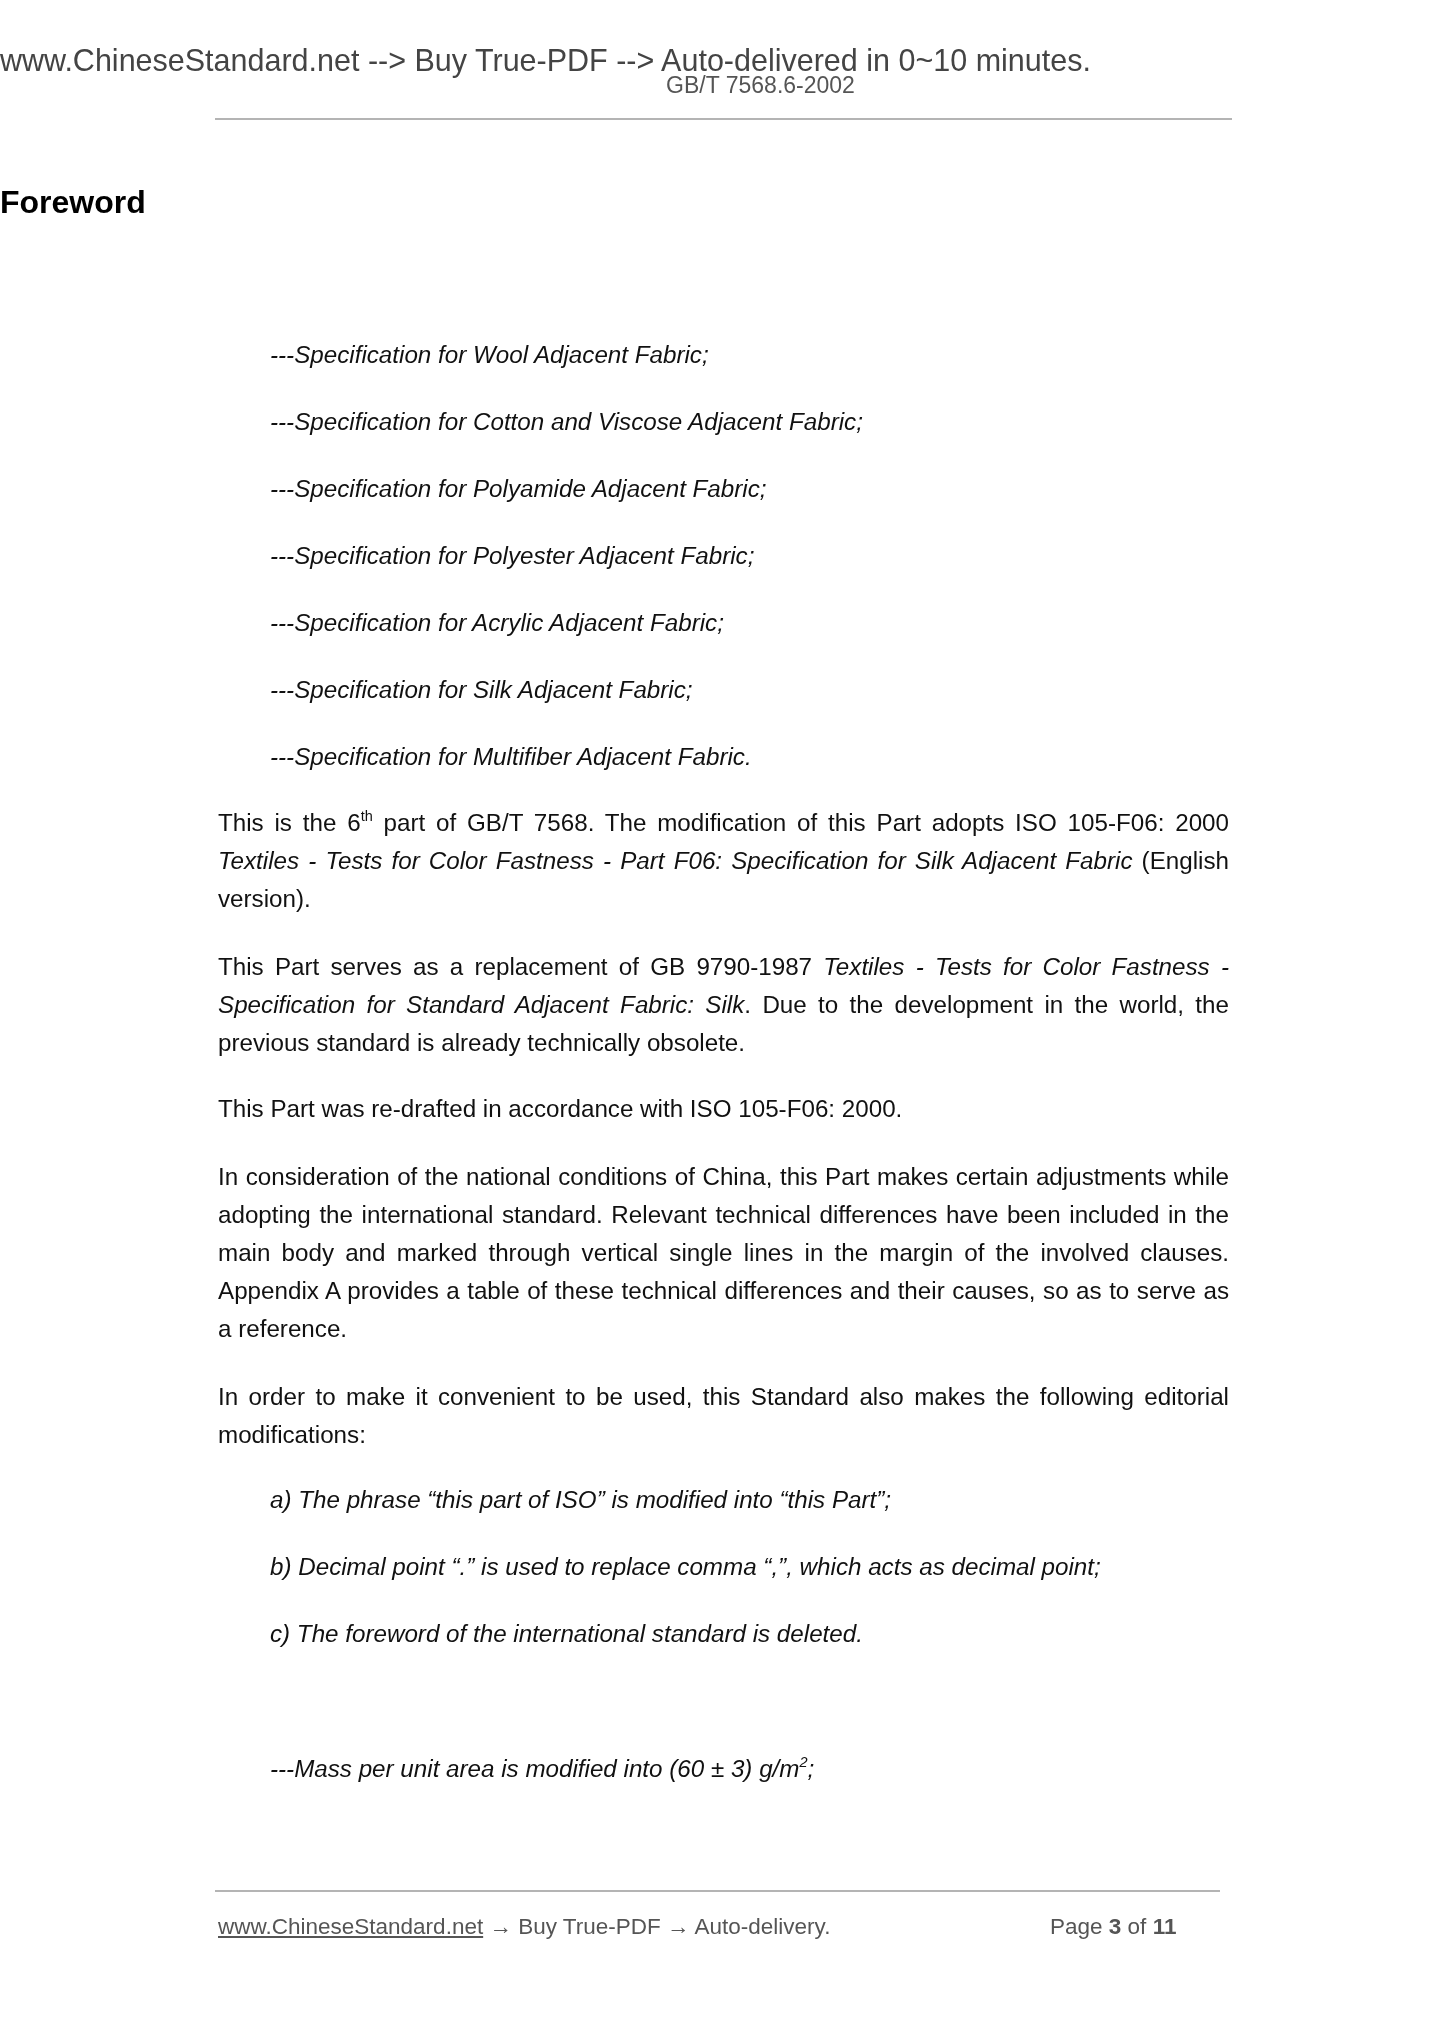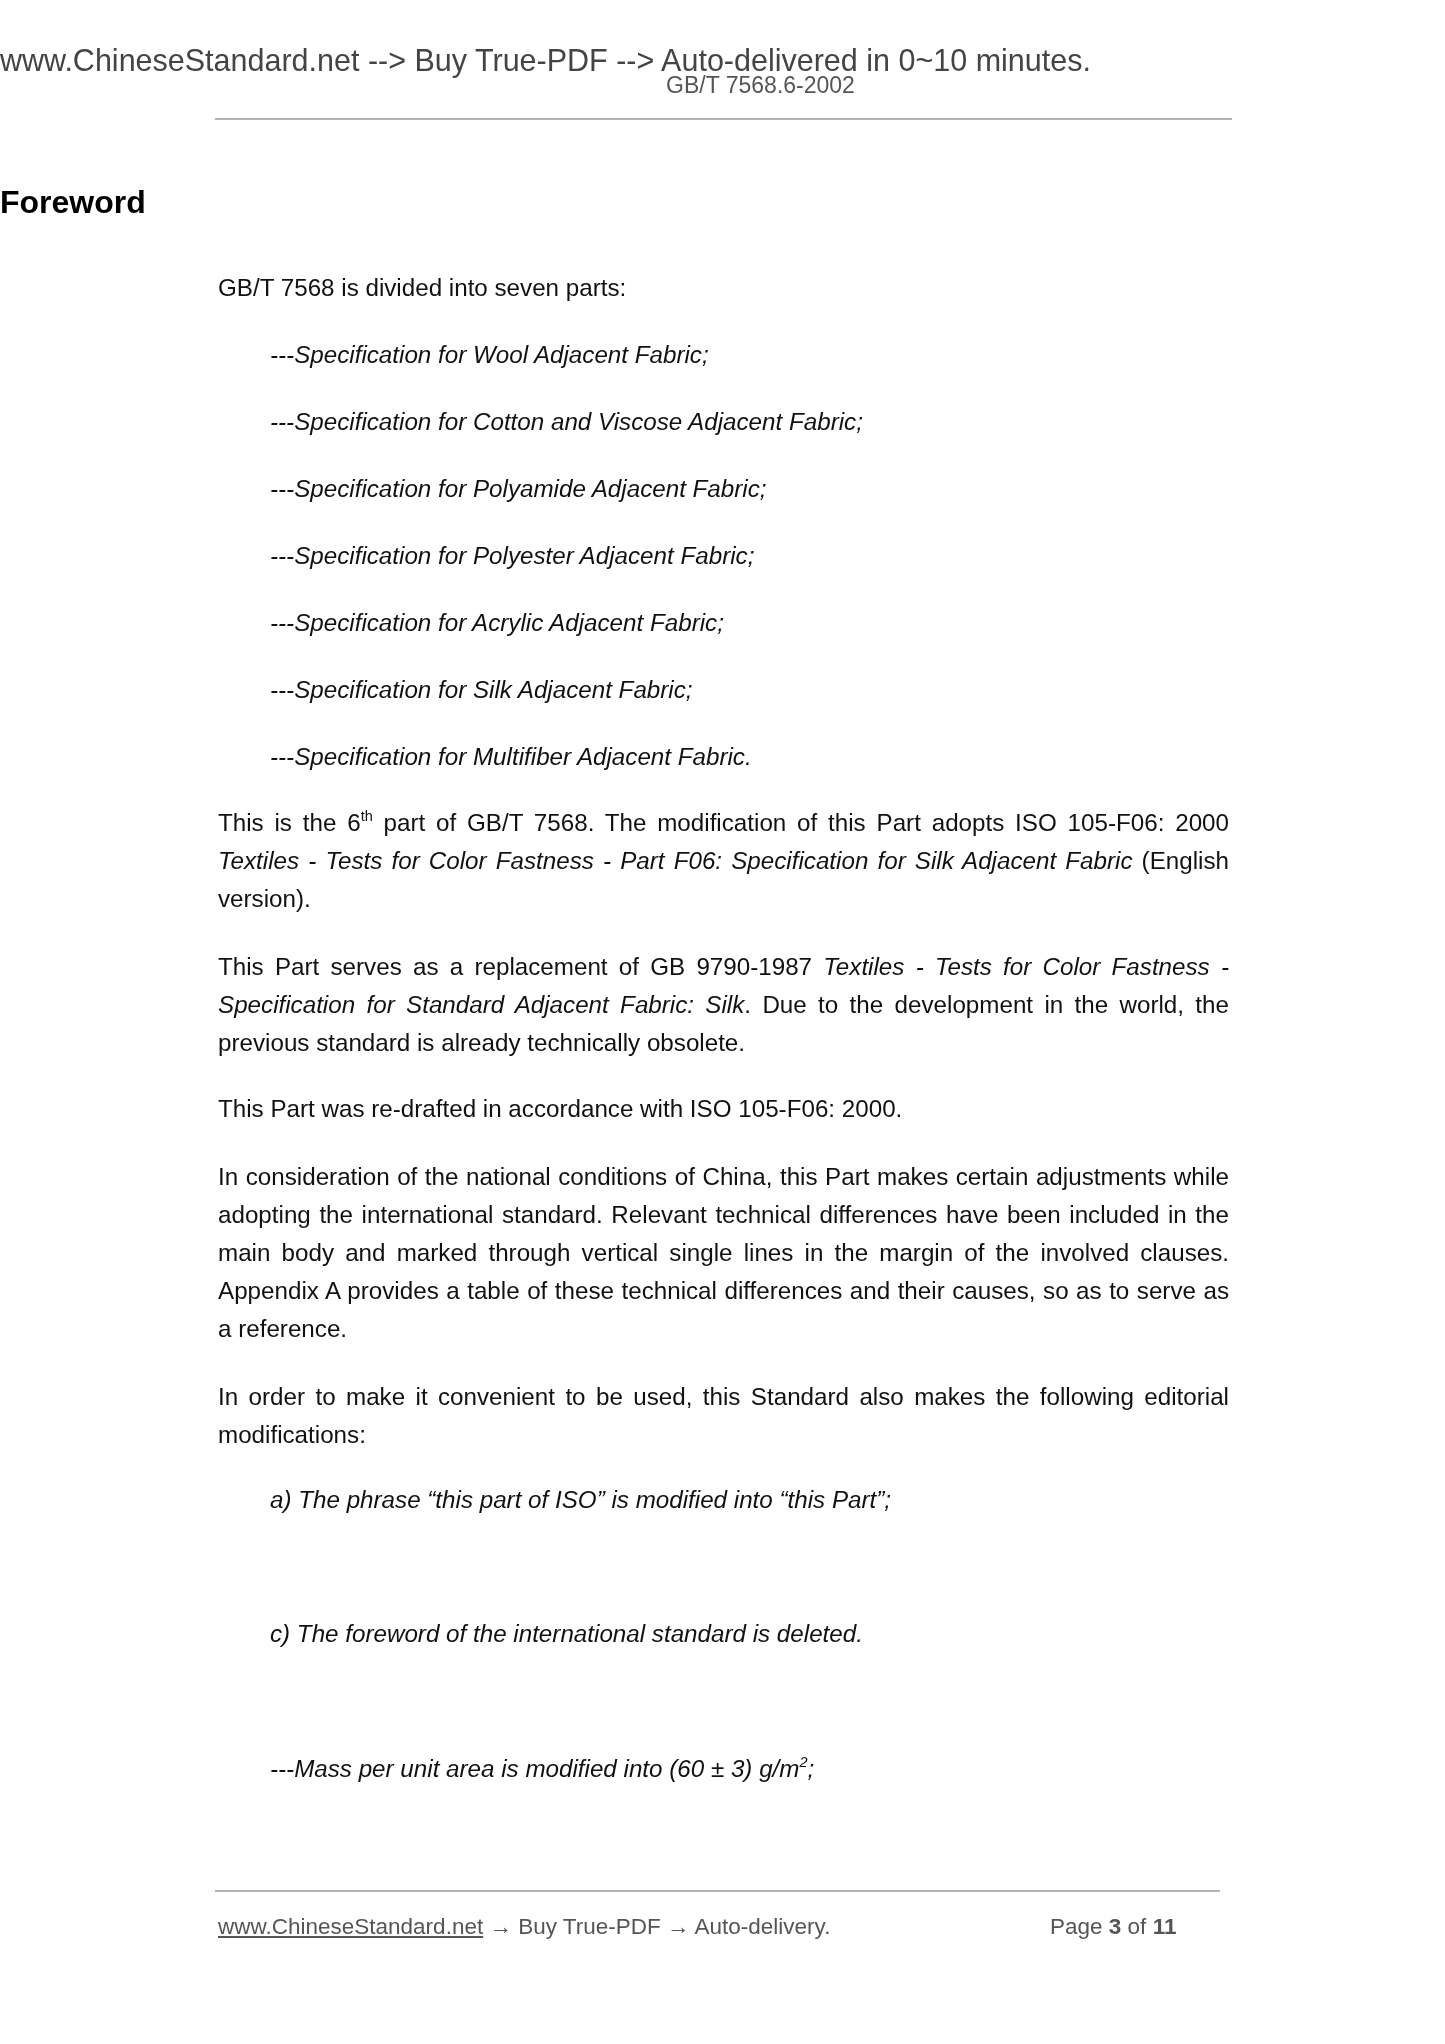--- a/index.html
+++ b/index.html
@@ -28,41 +28,41 @@
 <body>
 
 <div class="abs hdr1">www.ChineseStandard.net --&gt; Buy True-PDF --&gt; Auto-delivered in 0~10 minutes.</div>
 <div class="abs hdr2">GB/T 7568.6-2002</div>
 <div class="abs rule" style="left:215px; top:118px; width:1017px;"></div>
 
 <div class="abs title">Foreword</div>
 
 <div class="abs body" style="top:0; height:1880px;">
 
-  <div class="line" style="top:269px;">GB/T 7568 is divided into seven parts:</div>
 
   <div class="line indent" style="top:336px;">---Specification for Wool Adjacent Fabric;</div>
   <div class="line indent" style="top:403px;">---Specification for Cotton and Viscose Adjacent Fabric;</div>
   <div class="line indent" style="top:470px;">---Specification for Polyamide Adjacent Fabric;</div>
   <div class="line indent" style="top:537px;">---Specification for Polyester Adjacent Fabric;</div>
   <div class="line indent" style="top:604px;">---Specification for Acrylic Adjacent Fabric;</div>
   <div class="line indent" style="top:671px;">---Specification for Silk Adjacent Fabric;</div>
   <div class="line indent" style="top:738px;">---Specification for Multifiber Adjacent Fabric.</div>
 
   <div class="para last-left" style="top:804px;"><span>This is the 6</span><sup>th</sup><span> part of GB/T 7568. The modification of this Part adopts ISO 105-F06: 2000 </span><i>Textiles - Tests for Color Fastness - Part F06: Specification for Silk Adjacent Fabric</i><span> (English version).</span></div>
 
   <div class="para last-left" style="top:948px;"><span>This Part serves as a replacement of GB 9790-1987 </span><i>Textiles - Tests for Color Fastness - Specification for Standard Adjacent Fabric: Silk</i><span>. Due to the development in the world, the previous standard is already technically obsolete.</span></div>
 
   <div class="line" style="top:1090px;">This Part was re-drafted in accordance with ISO 105-F06: 2000.</div>
 
   <div class="para last-left" style="top:1158px;">In consideration of the national conditions of China, this Part makes certain adjustments while adopting the international standard. Relevant technical differences have been included in the main body and marked through vertical single lines in the margin of the involved clauses. Appendix A provides a table of these technical differences and their causes, so as to serve as a reference.</div>
 
   <div class="para last-left" style="top:1378px;">In order to make it convenient to be used, this Standard also makes the following editorial modifications:</div>
 
   <div class="line indent" style="top:1481px;">a) The phrase “this part of ISO” is modified into “this Part”;</div>
+  <div class="line indent" style="top:1548px;">b) Decimal point “.” is used to replace comma “,”, which acts as decimal point;</div>
   <div class="line indent" style="top:1615px;">c) The foreword of the international standard is deleted.</div>
 
 
   <div class="line indent" style="top:1750px;"><span>---Mass per unit area is modified into (60 ± 3) g/m</span><sup>2</sup><span>;</span></div>
 </div>
 
 <div class="abs rule" style="left:215px; top:1890px; width:1005px;"></div>
 <div class="abs footer" style="left:218px;">
   <a>www.ChineseStandard.net</a>
   <span>→</span>

